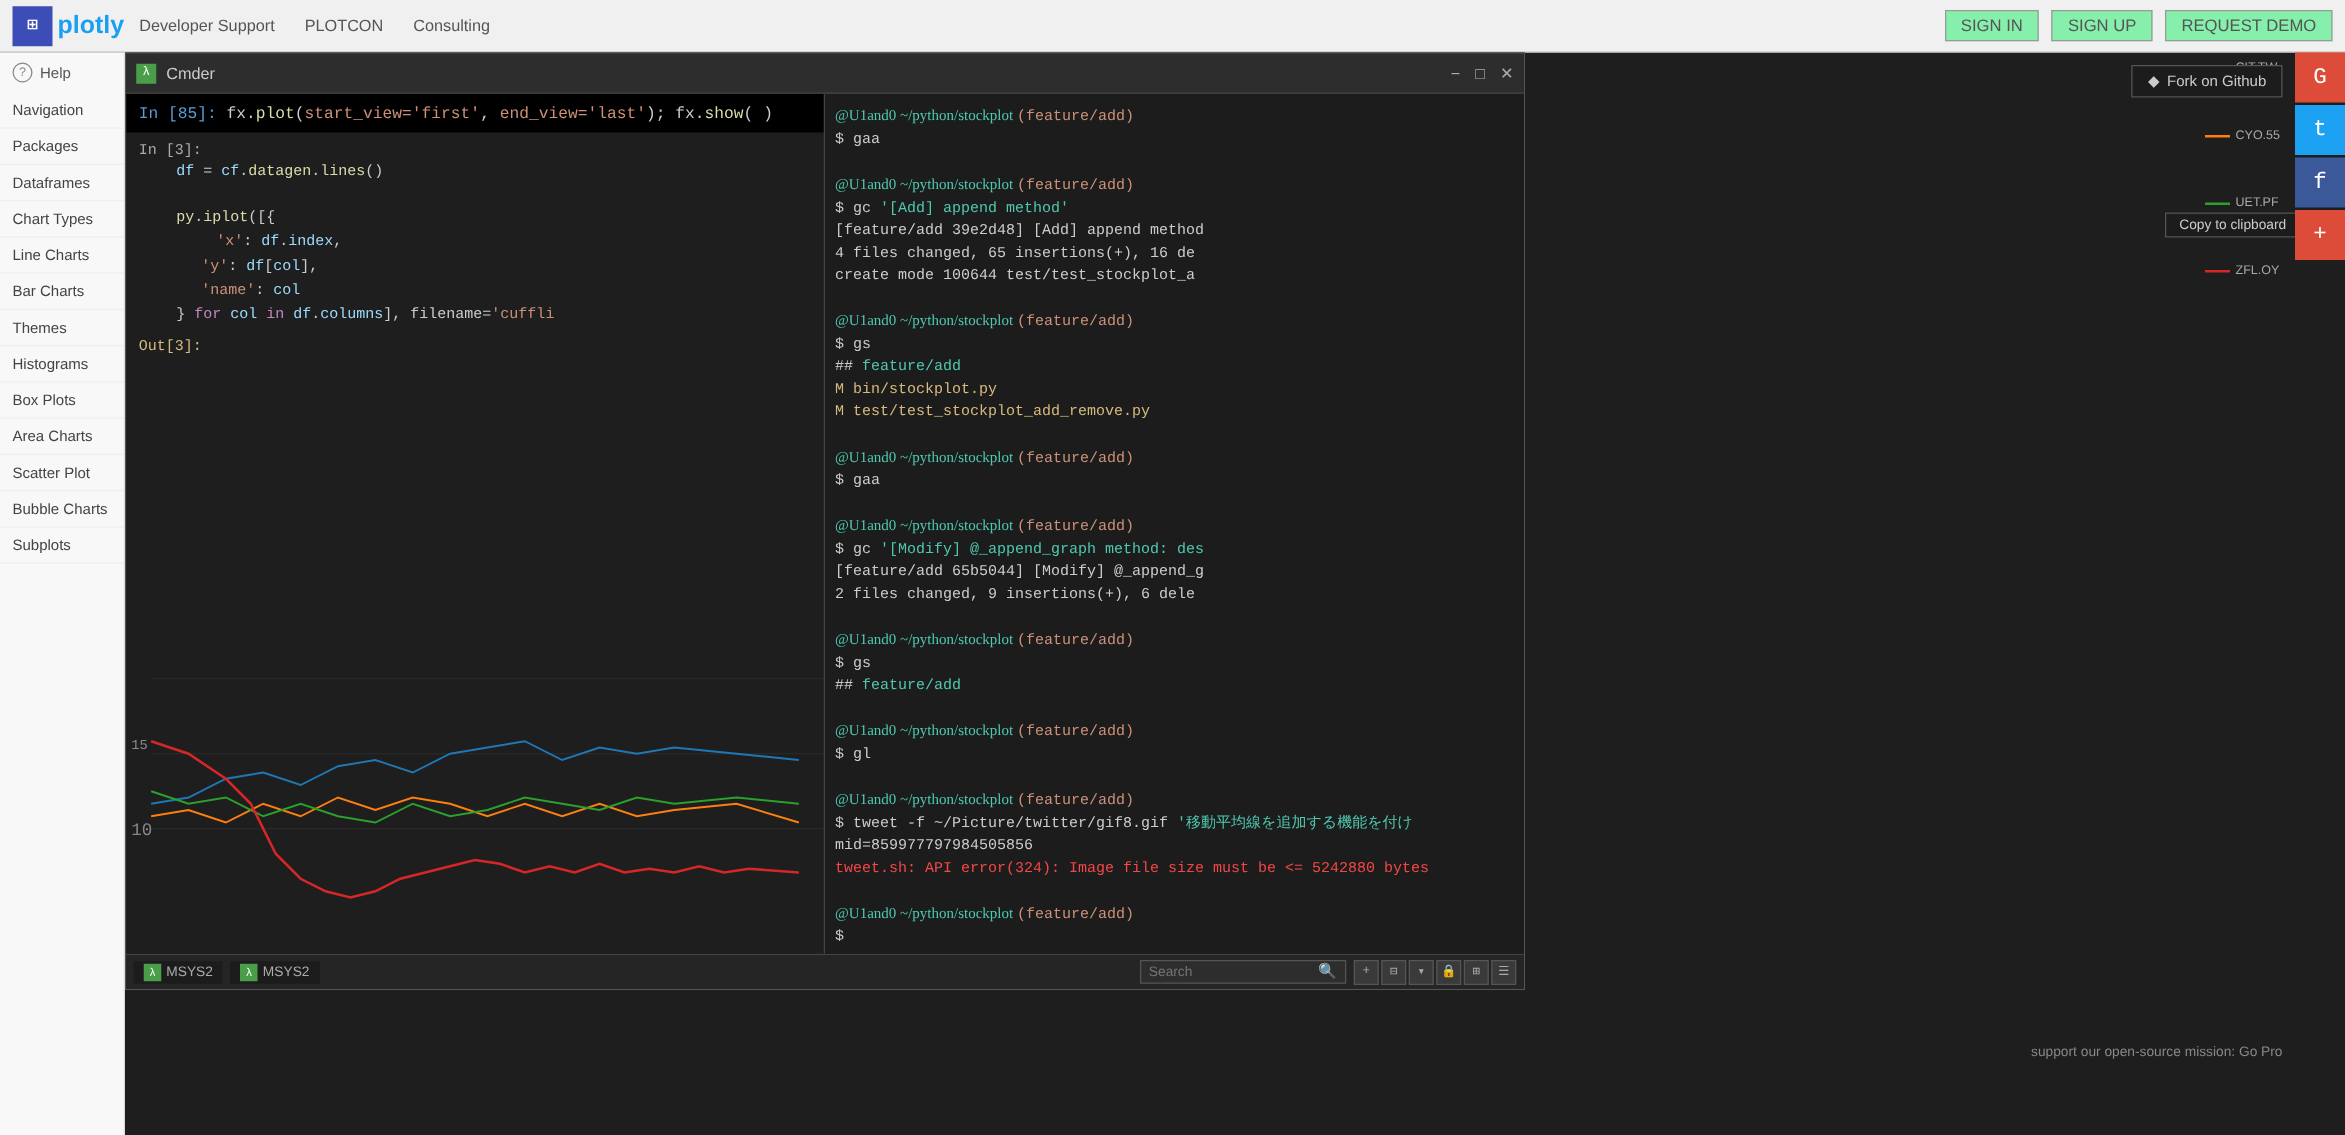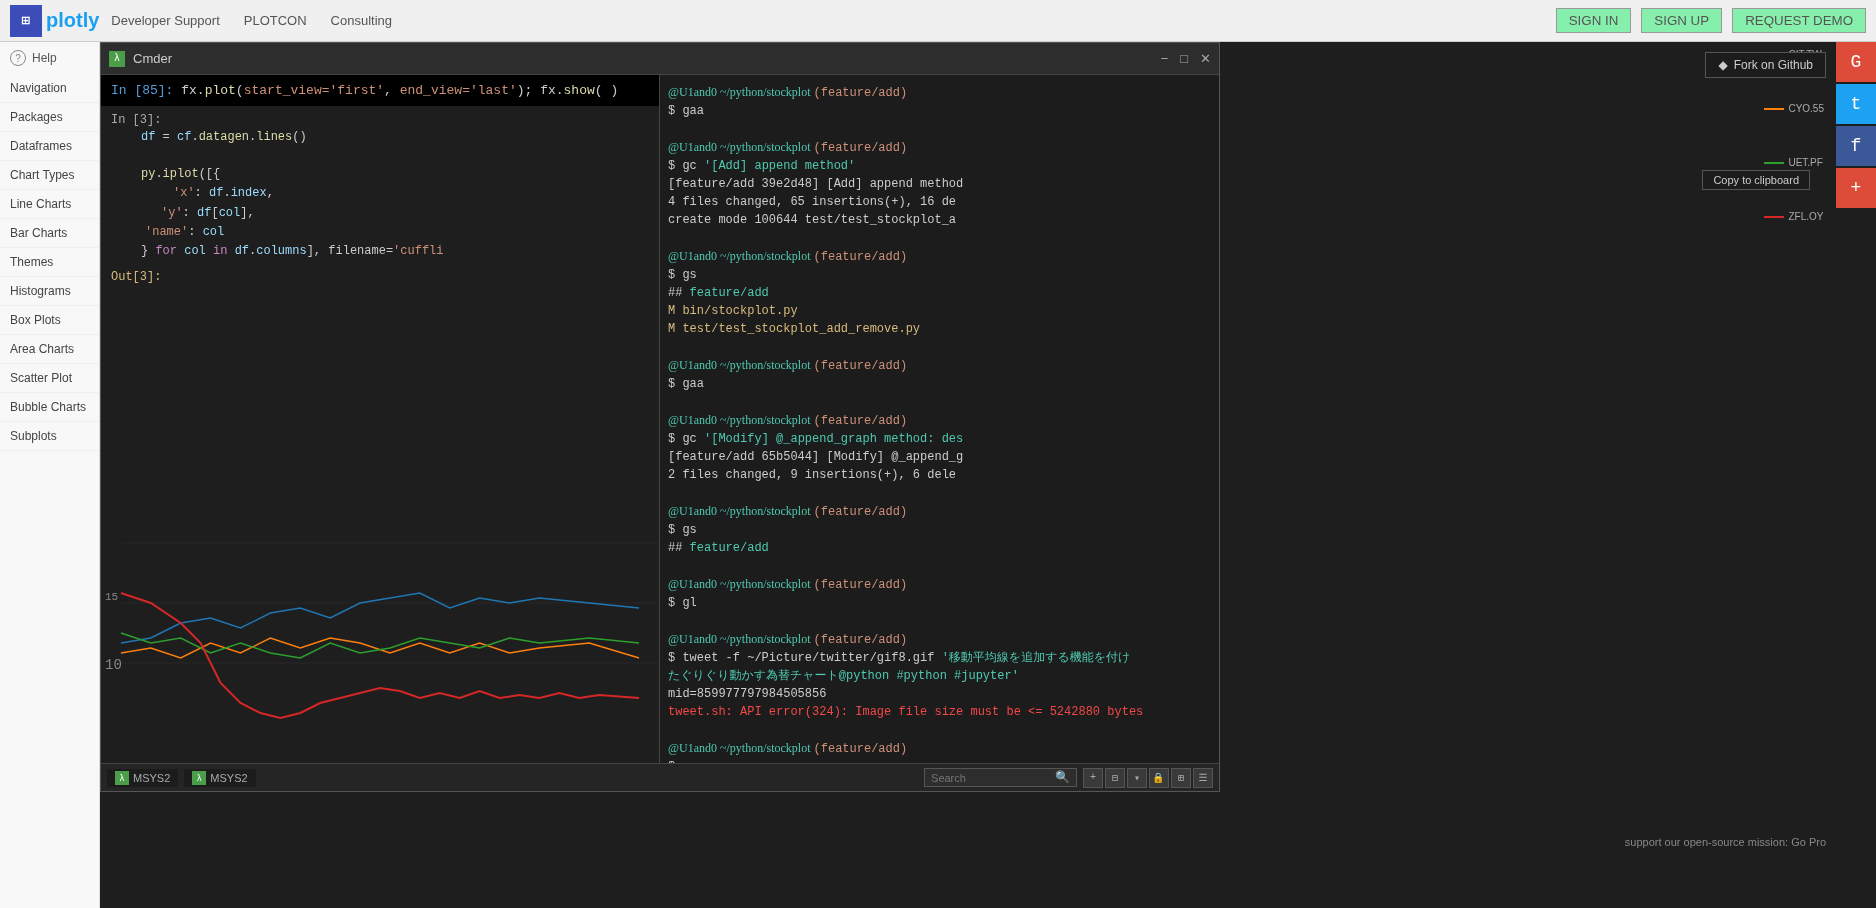--- a/index.html
+++ b/index.html
@@ -219,21 +219,21 @@
       align-items: center;
       justify-content: center;
     }
     .search-box {
       margin-left: auto;
       display: flex;
       align-items: center;
       background: #2d2d2d;
       border: 1px solid #555;
       padding: 1px 6px;
-      gap: 4px;
+      gap: 16px;
     }
     .search-input {
       background: transparent;
       border: none;
       outline: none;
       color: #aaa;
       font-size: 11px;
       width: 120px;
       font-family: sans-serif;
     }
@@ -342,21 +342,21 @@
       display: flex;
       align-items: center;
       gap: 6px;
       z-index: 150;
     }
 
     
     .copy-btn {
       position: absolute;
       top: 170px;
-      right: 66px;
+      right: 36px;
       background: #1c1c1c;
       color: #ccc;
       font-family: sans-serif;
       font-size: 11px;
       padding: 3px 10px;
       border: 1px solid #555;
       cursor: pointer;
       z-index: 150;
     }
 
@@ -458,21 +458,21 @@
       </div>
 
       <div style="padding: 4px 10px;">
         <span class="cell-label">In [3]:</span>
         <div class="cell-body">
           <div class="cell-code"><span class="py-var">df</span><span class="py-op"> = </span><span class="py-var">cf</span><span class="py-op">.</span><span class="py-func">datagen</span><span class="py-op">.</span><span class="py-func">lines</span><span class="py-op">()</span></div>
           <br>
           <div class="cell-code"><span class="py-func">py</span><span class="py-op">.</span><span class="py-func">iplot</span><span class="py-op">([{</span></div>
           <div class="cell-code"><span style="margin-left:32px"><span class="py-string">'x'</span><span class="py-op">: </span><span class="py-var">df</span><span class="py-op">.</span><span class="py-var">index</span><span class="py-op">,</span></span></div>
           <div class="cell-code"><span style="margin-left:20px"><span class="py-string">'y'</span><span class="py-op">: </span><span class="py-var">df</span><span class="py-op">[</span><span class="py-var">col</span><span class="py-op">],</span></span></div>
-          <div class="cell-code"><span style="margin-left:4px"><span class="py-string">'name'</span><span class="py-op">: </span><span class="py-var">col</span></span></div>
+          <div class="cell-code"><span style="margin-left:20px"><span class="py-string">'name'</span><span class="py-op">: </span><span class="py-var">col</span></span></div>
           <div class="cell-code"><span class="py-op">} </span><span class="py-keyword">for</span><span class="py-op"> </span><span class="py-var">col</span><span class="py-op"> </span><span class="py-keyword">in</span><span class="py-op"> </span><span class="py-var">df</span><span class="py-op">.</span><span class="py-var">columns</span><span class="py-op">], filename=</span><span class="py-string">'cuffli</span></div>
         </div>
       </div>
 
       <div style="padding: 2px 10px;">
         <span class="out-label">Out[3]:</span>
       </div>
 
       <div class="chart-area">
         <div class="y-label-15">15</div>
@@ -570,23 +570,20 @@
       </div>
       <div>
         <span class="t-dollar">$ gl</span>
       </div>
       <br>
       <div>
         <span class="t-prompt">@U1and0 ~/python/stockplot </span><span class="t-branch">(feature/add)</span>
       </div>
       <div>
         <span class="t-dollar">$  tweet -f ~/Picture/twitter/gif8.gif </span><span class="t-green">'移動平均線を追加する機能を付け</span>
-      </div>
-      <div>
-        <span class="t-green">たぐりぐり動かす為替チャート@python #python #jupyter'</span>
       </div>
       <div>
         <span class="t-plain">mid=859977797984505856</span>
       </div>
       <div>
         <span class="t-red">tweet.sh: API error(324): Image file size must be &lt;= 5242880 bytes</span>
       </div>
       <br>
       <div>
         <span class="t-prompt">@U1and0 ~/python/stockplot </span><span class="t-branch">(feature/add)</span>

